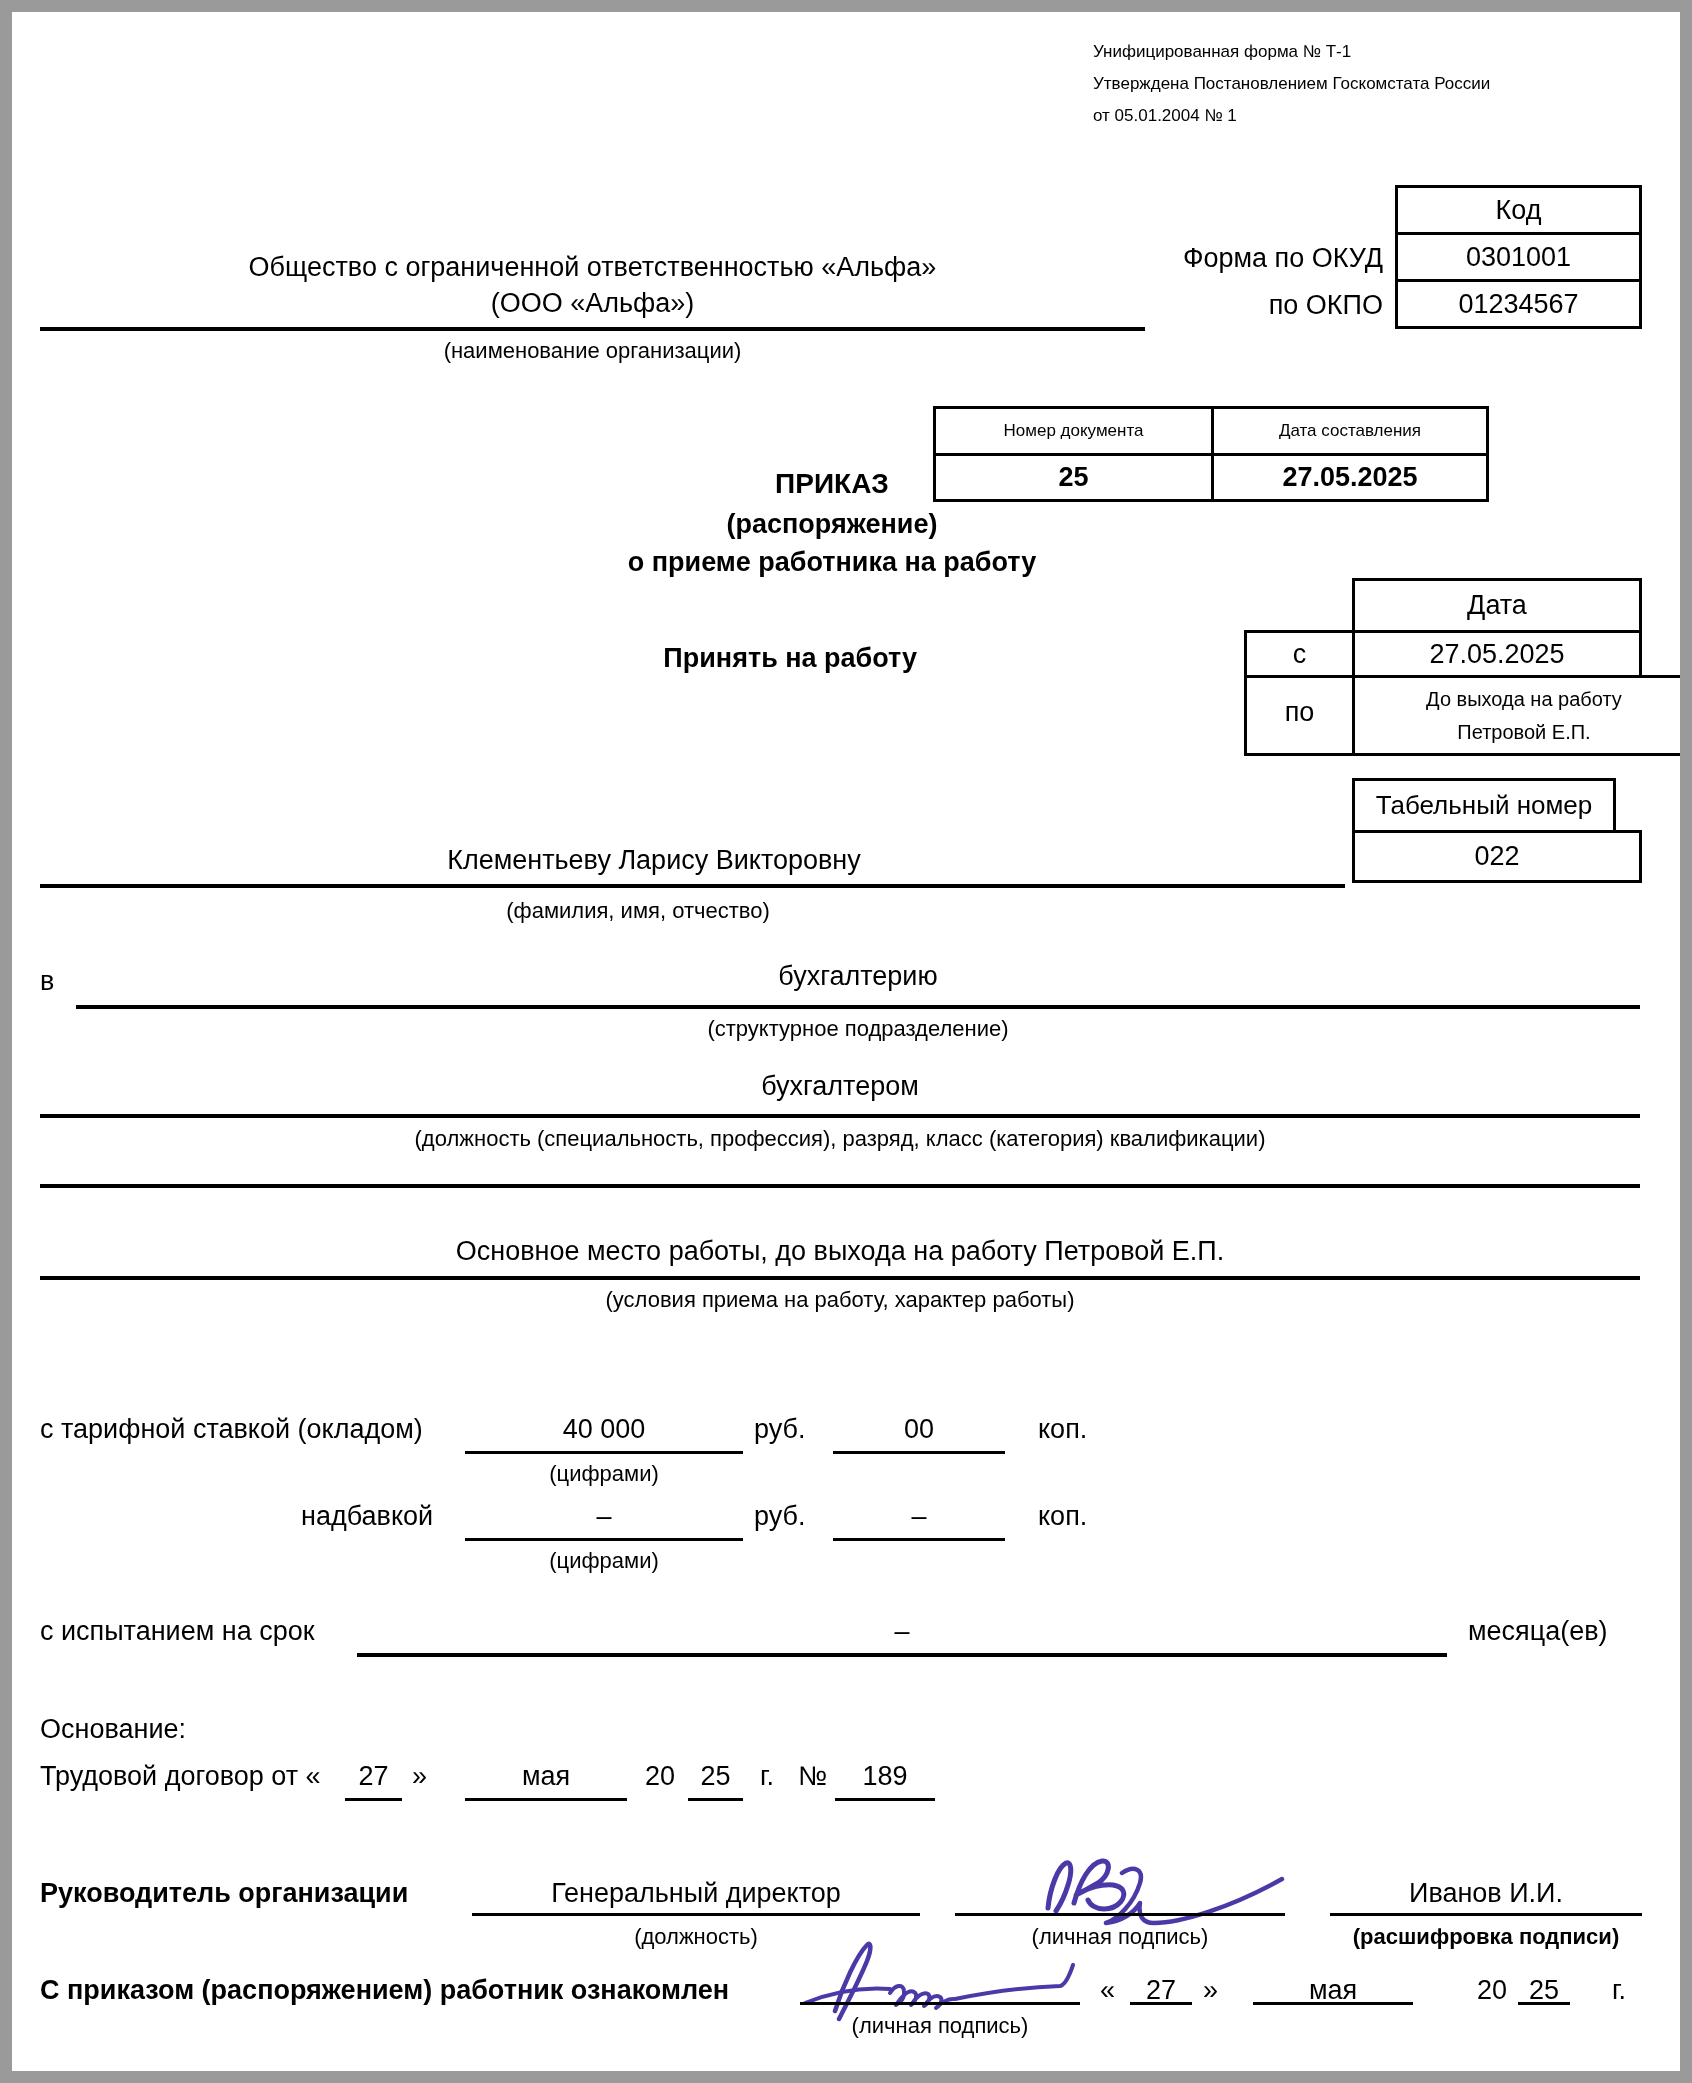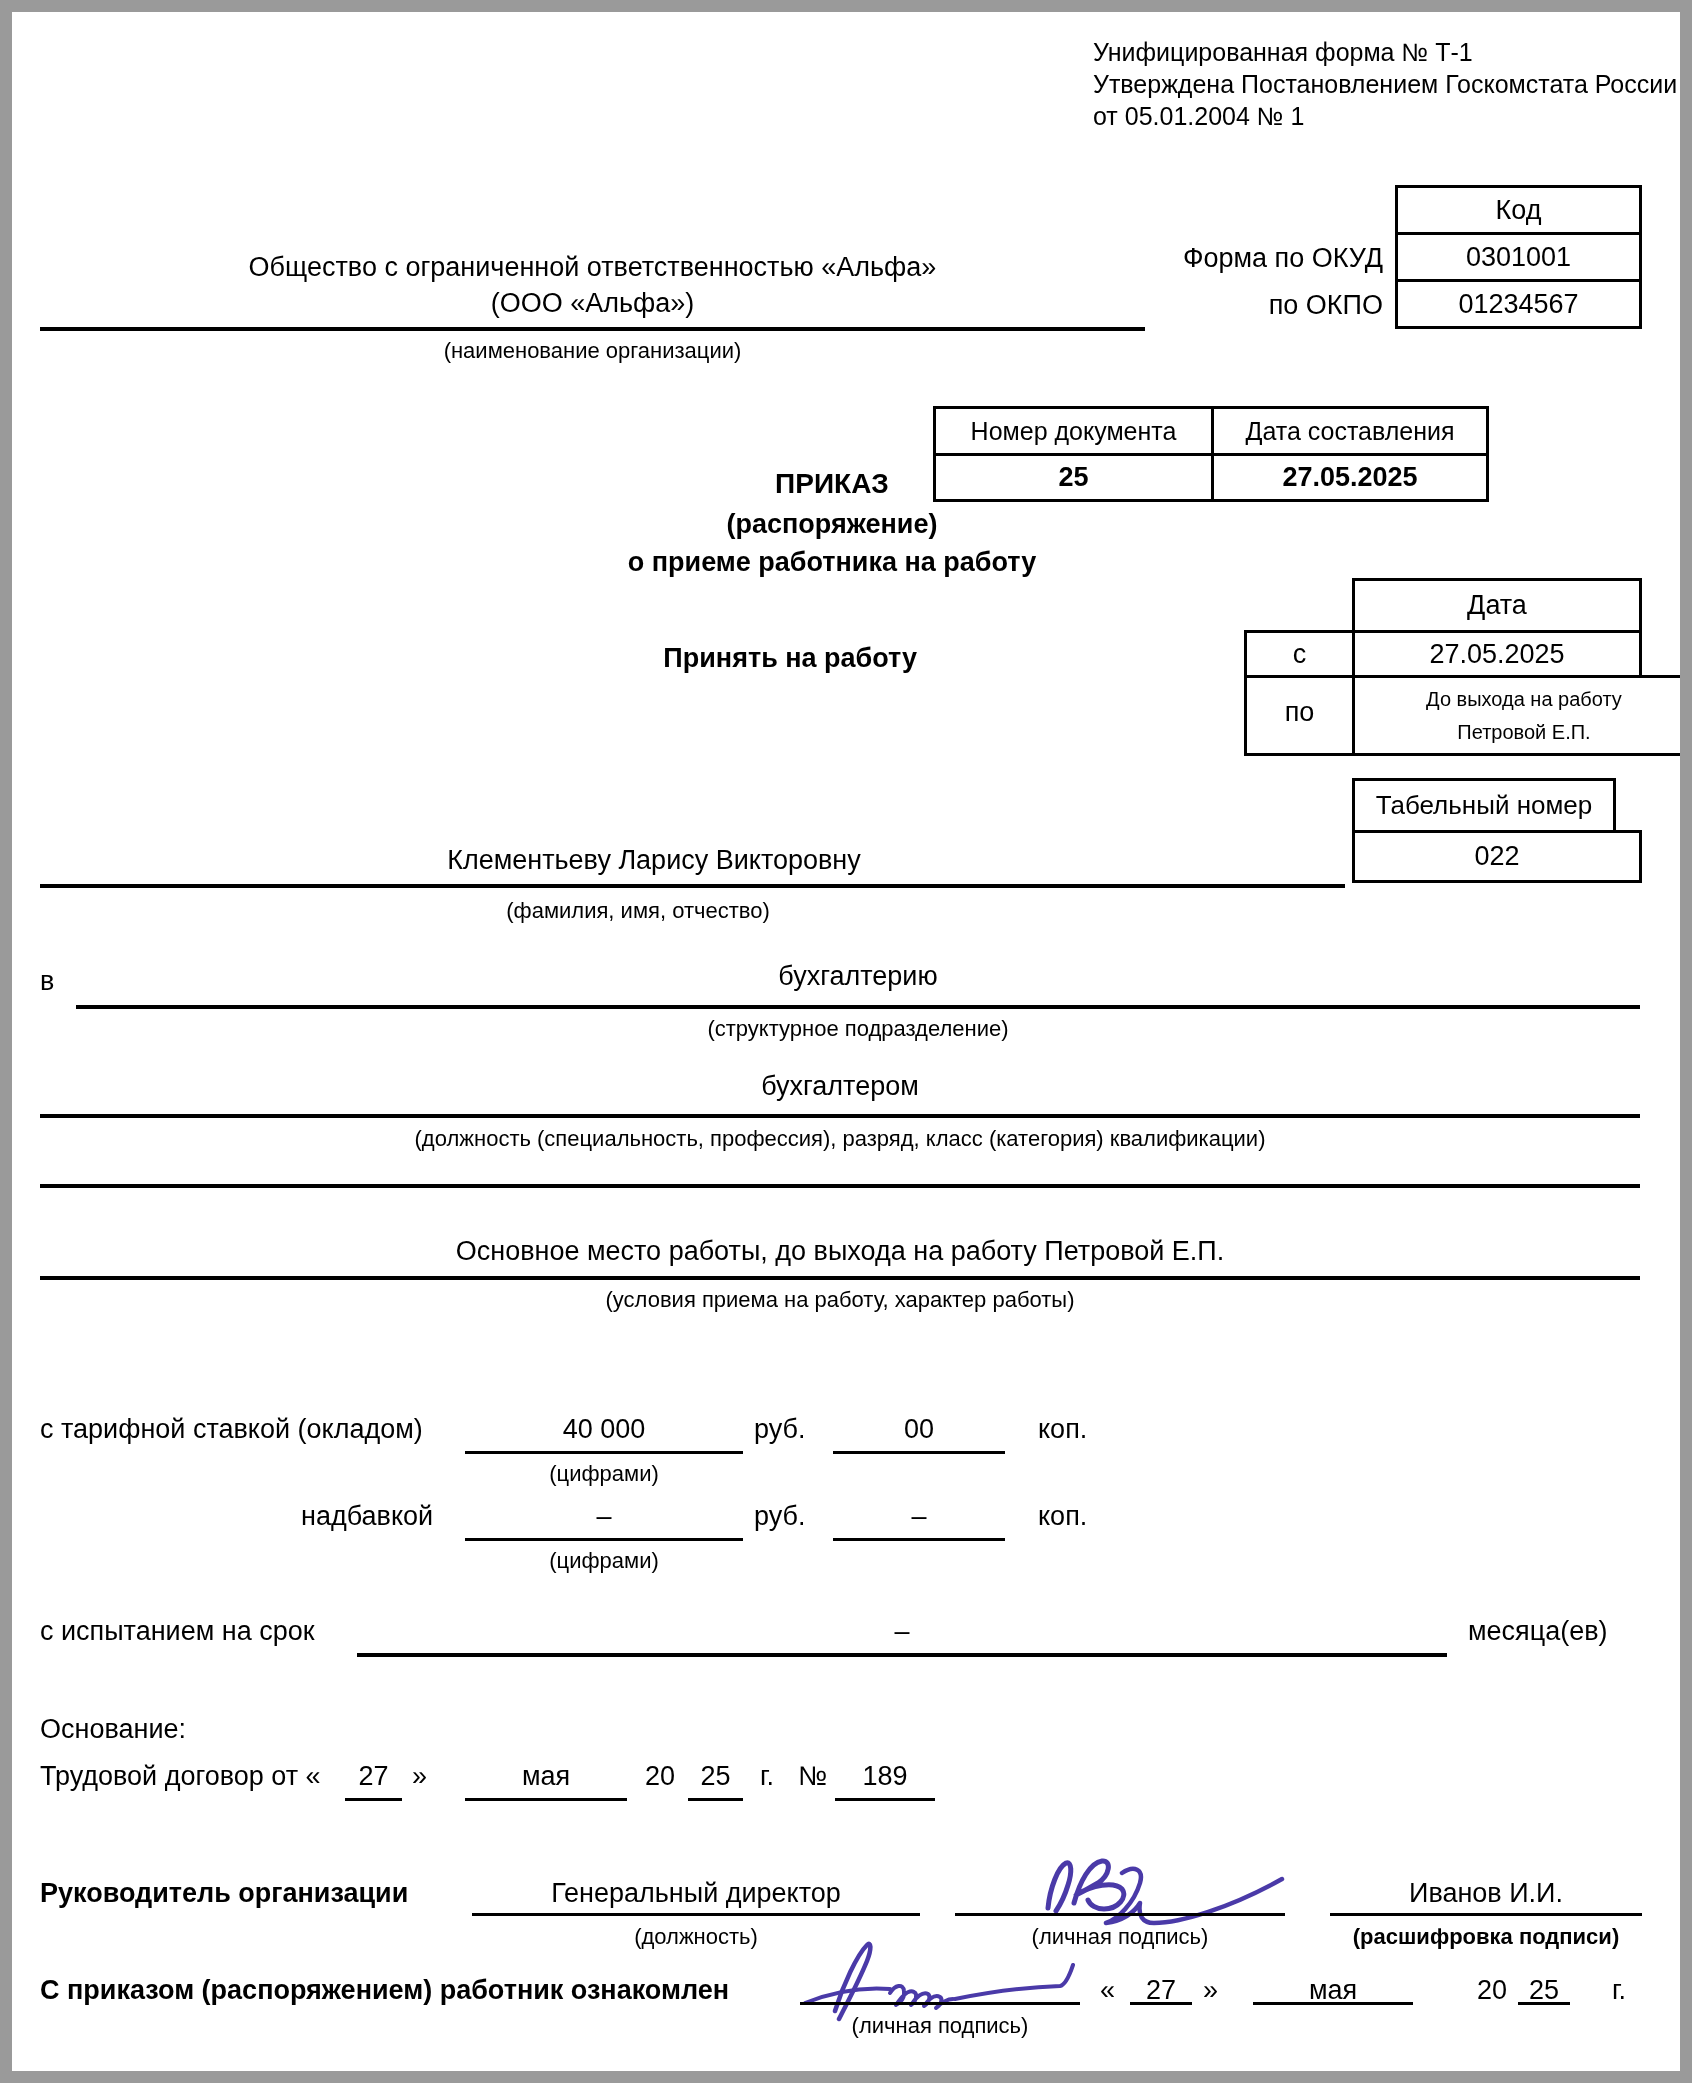--- a/index.html
+++ b/index.html
@@ -7,21 +7,21 @@
     position:relative;width:1692px;height:2083px;background:#ffffff;
     font-family:"Liberation Sans",sans-serif;font-size:27px;color:#000;
     overflow:hidden;
   }
   .page::after{content:"";position:absolute;inset:0;border:12px solid #9a9a9a;pointer-events:none;}
   .abs{position:absolute;}
   .c{text-align:center;}
   .r{text-align:right;}
   .b{font-weight:bold;}
   .cap{font-size:22px;text-align:center;}
-  .small{font-size:25px;}
+  .small{font-size:17px;}
   .line{position:absolute;height:3px;background:#000;}
   .box{position:absolute;border:3px solid #000;box-sizing:border-box;
        display:flex;align-items:center;justify-content:center;text-align:center;}
   .box.bottom{align-items:center;padding-bottom:6px;}
   .sig path{fill:none;stroke-linecap:round;stroke-linejoin:round;}
 </style>
 </head>
 <body>
 
 <div class="page">

